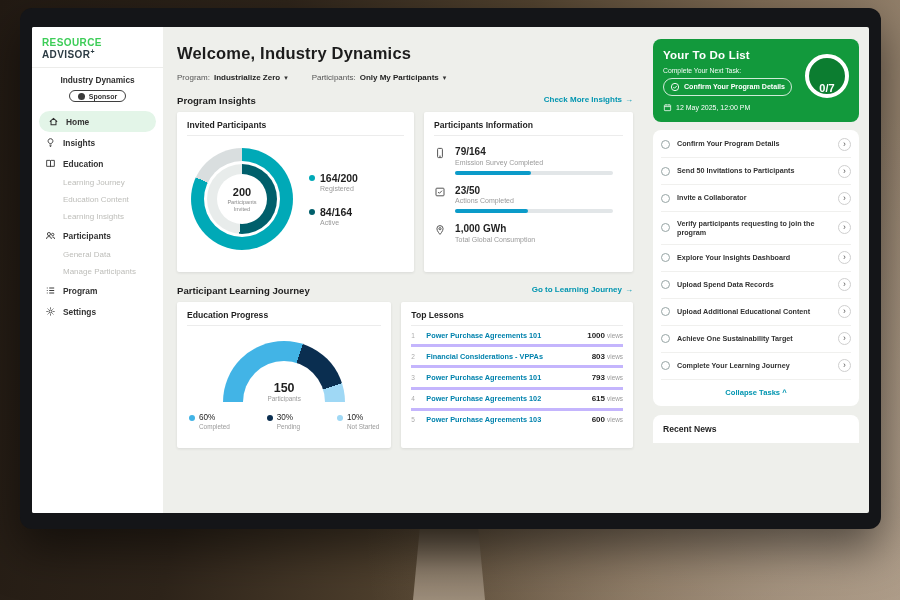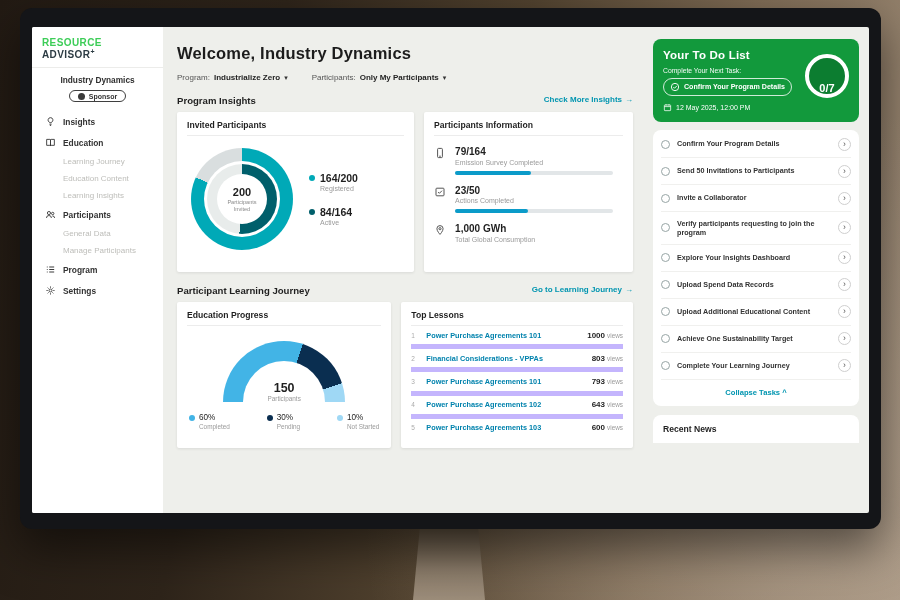--- a/index.html
+++ b/index.html
@@ -80,21 +80,21 @@
   .gauge-hole{position:absolute;left:20px;top:20px;width:82px;height:82px;border-radius:50%;background:#fff}
   .gauge-center{position:absolute;left:0;right:0;bottom:0;text-align:center}
   .gauge-value{font-size:12.5px;font-weight:bold;color:#1f1f1f}
   .gauge-label{font-size:6.4px;color:#9a9a9a}
   .gauge-legend{display:flex;justify-content:space-between;padding:11px 2px 0}
   .gl-top{display:flex;align-items:center;gap:4px}
   .gl-value{font-size:8.2px;font-weight:normal;color:#1f1f1f}
   .gl-label{font-size:6.4px;color:#9a9a9a;margin-left:10px;margin-top:1px}
 
   .card-lessons{flex:1;height:146px;padding-bottom:0}
-  .lesson-row{display:flex;align-items:center;gap:7px;padding:4.6px 0;border-bottom:5px solid #c4b5fd;cursor:pointer}
+  .lesson-row{display:flex;align-items:center;gap:7px;padding:4.6px 0;border-bottom:3px solid #c4b5fd;cursor:pointer}
   .lesson-row:last-child{border-bottom:none}
   .lesson-rank{font-size:6.5px;color:#ababab;width:8px;flex-shrink:0}
   .lesson-title{flex:1;font-size:7.3px;font-weight:bold;color:#0082ad}
   .lesson-views{font-size:8px;font-weight:bold;color:#1f1f1f;white-space:nowrap}
   .lesson-views .suffix{font-size:6.4px;color:#9a9a9a;font-weight:normal;margin-left:2px}
 
   
   .right{width:222px;flex-shrink:0;padding:12px 10px 0 6px}
   .todo-green{background:#12993c;border-radius:8px;padding:10px;color:#fff;position:relative}
   .todo-title{font-size:11.5px;font-weight:bold;letter-spacing:.2px}
@@ -125,20 +125,28 @@
   <div class="screen">
 
     <div class="sidebar">
       <div class="brand"><span class="brand-green">RESOURCE</span> <span class="brand-dark">ADVISOR</span><span class="brand-plus">+</span></div>
       <div class="org">Industry Dynamics</div>
       <div class="sponsor">
         <span class="sponsor-dot"></span>
         <span>Sponsor</span>
       </div>
 
+      <div class="nav-item active">
+        <span class="nicon">
+            <svg viewBox="0 0 12 12" width="11" height="11">
+              <path d="M2 6.2 L6 2.6 L10 6.2 M3.3 5.4 V9.6 H8.7 V5.4" fill="none" stroke="#2e2e2e" stroke-width="1.1"></path>
+            </svg>
+          </span>
+        <span>Home</span>
+      </div>
       <div class="nav-item">
         <span class="nicon">
             <svg viewBox="0 0 12 12" width="11" height="11">
               <path d="M6 1.8a2.6 2.6 0 0 1 1.4 4.8c-.3.2-.4.5-.4.8h-2c0-.3-.1-.6-.4-.8A2.6 2.6 0 0 1 6 1.8Z M4.9 9h2.2 M5.3 10.3h1.4" fill="none" stroke="#3a3a3a" stroke-width="1"></path>
             </svg>
           </span>
         <span>Insights</span>
       </div>
       <div class="nav-item">
         <span class="nicon">
@@ -365,21 +373,21 @@
             <span class="lesson-views"><span>803</span><span class="suffix">views</span></span>
           </div>
           <div class="lesson-row">
             <span class="lesson-rank">3</span>
             <span class="lesson-title">Power Purchase Agreements 101</span>
             <span class="lesson-views"><span>793</span><span class="suffix">views</span></span>
           </div>
           <div class="lesson-row">
             <span class="lesson-rank">4</span>
             <span class="lesson-title">Power Purchase Agreements 102</span>
-            <span class="lesson-views"><span>643</span><span class="suffix">views</span></span>
+            <span class="lesson-views"><span>615</span><span class="suffix">views</span></span>
           </div>
           <div class="lesson-row">
             <span class="lesson-rank">5</span>
             <span class="lesson-title">Power Purchase Agreements 103</span>
             <span class="lesson-views"><span>600</span><span class="suffix">views</span></span>
           </div>
         </div>
       </div>
     </div>
 

